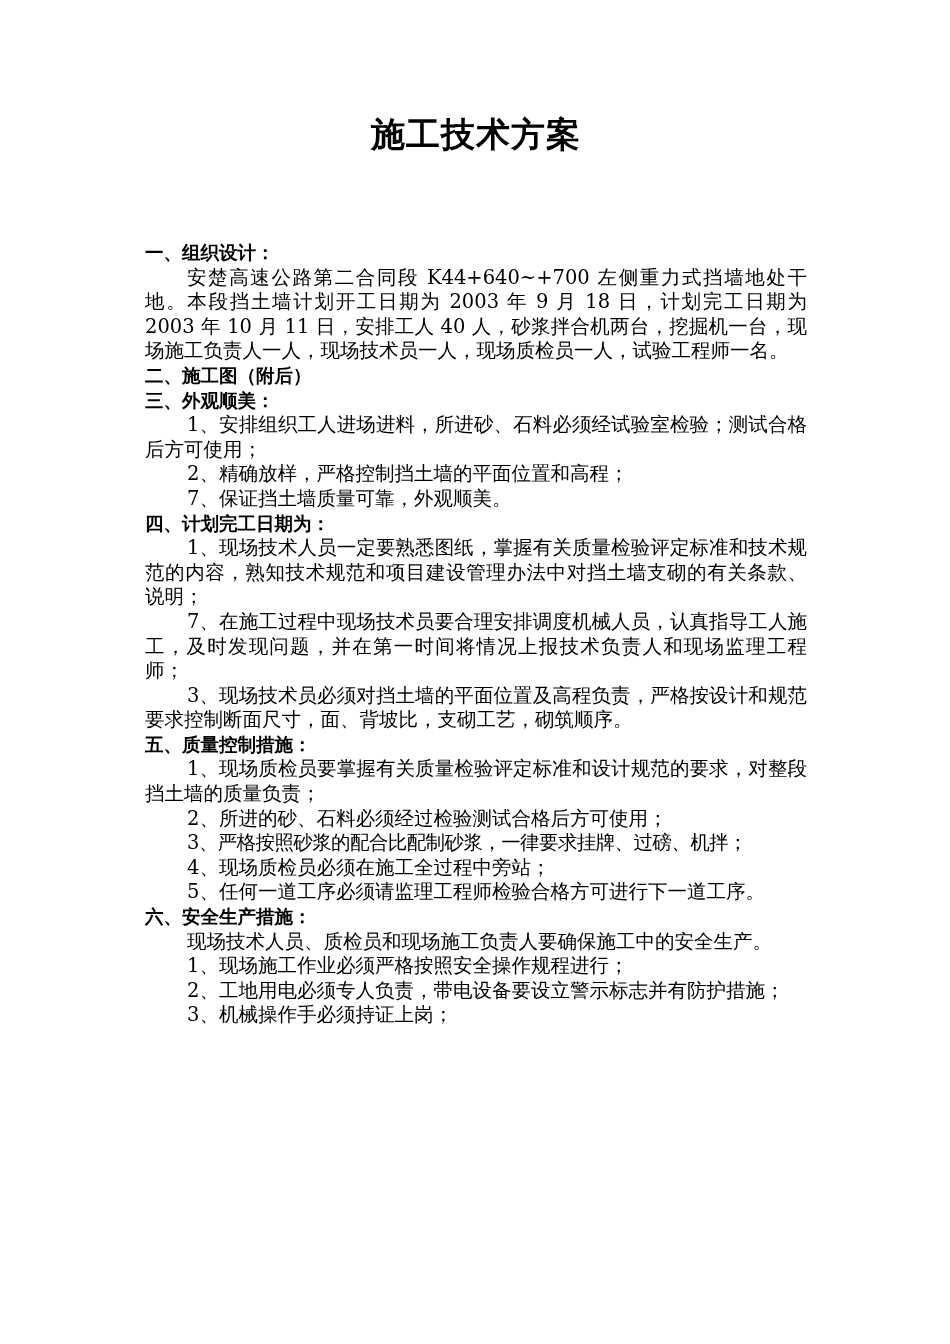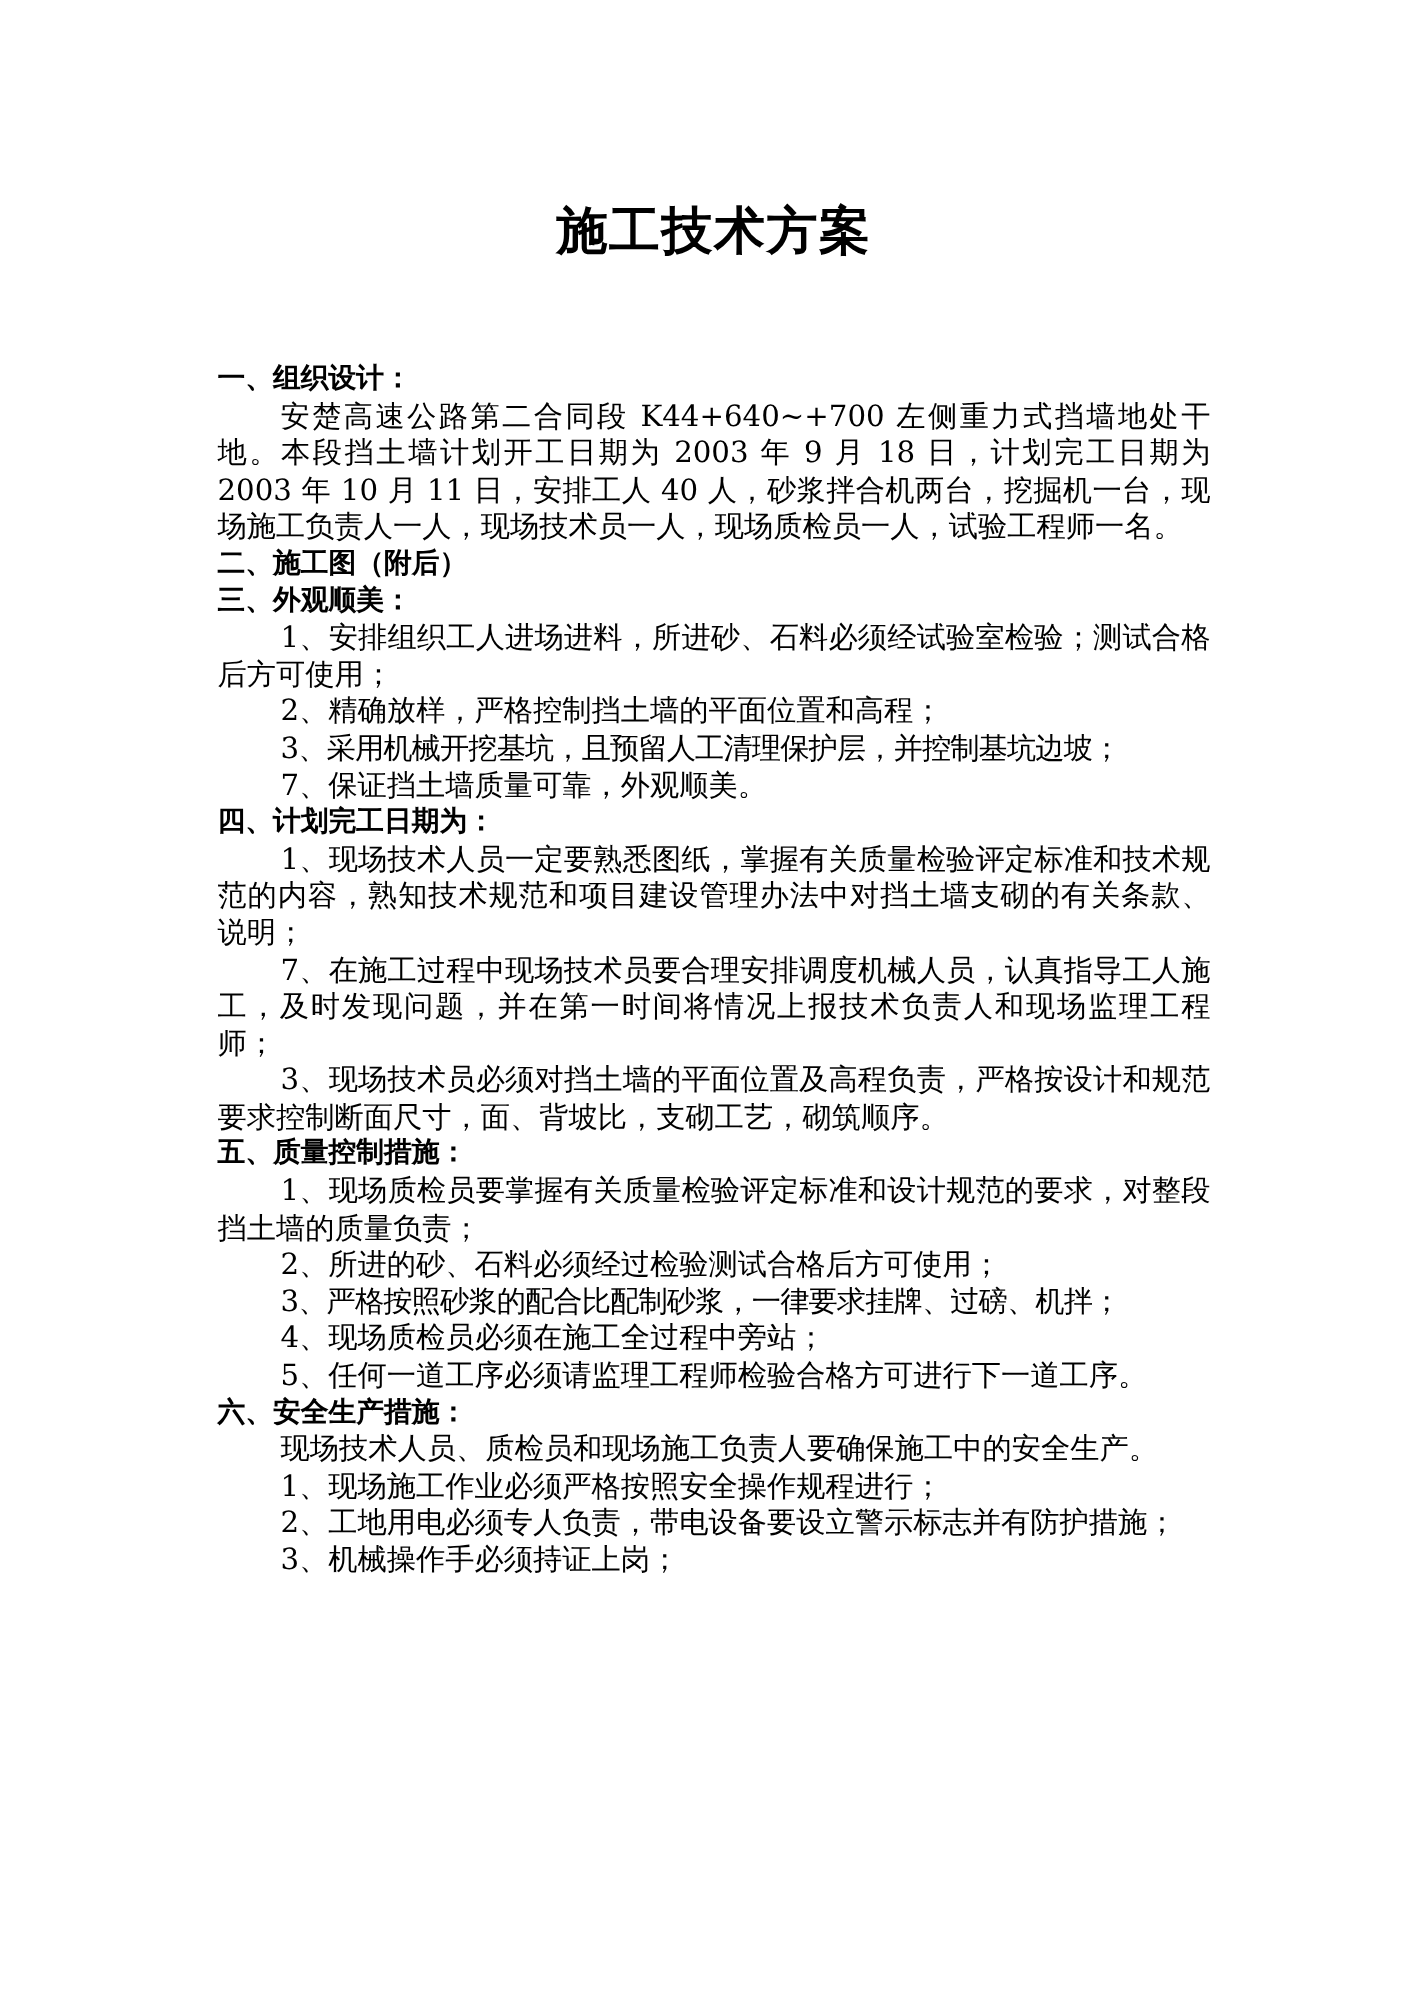--- a/index.html
+++ b/index.html
@@ -3,21 +3,21 @@
 <meta charset="utf-8">
 <style>
   html, body { margin: 0; padding: 0; background: #ffffff; }
   body { width: 950px; height: 1344px; position: relative; overflow: hidden; }
   .page {
     position: absolute; left: 145px; top: 0; width: 662px;
     font-family: "DejaVu Serif", "Liberation Serif", serif;
     color: #000000;
   }
   .title {
-    position: absolute; top: 132px; left: 0; width: 662px;
+    position: absolute; top: 112px; left: 0; width: 662px;
     text-align: center; font-size: 34px; line-height: 44px;
     font-family: "DejaVu Sans", "Liberation Sans", sans-serif;
     font-weight: bold; letter-spacing: 1px;
   }
   .body {
     position: absolute; top: 193px; left: 0; width: 662px;
     font-size: 19.5px; line-height: 24.6px; margin-top: 48px;
   }
   .heading {
     font-family: "DejaVu Sans", "Liberation Sans", sans-serif;
@@ -40,21 +40,20 @@
     </section>
 
     <section>
       <p class="heading">二、施工图（附后）</p>
     </section>
 
     <section>
       <p class="heading">三、外观顺美：</p>
       <p class="para">1、安排组织工人进场进料，所进砂、石料必须经试验室检验；测试合格后方可使用；</p>
       <p class="para">2、精确放样，严格控制挡土墙的平面位置和高程；</p>
-      <p class="para" style="letter-spacing:-0.6px">3、采用机械开挖基坑，且预留人工清理保护层，并控制基坑边坡；</p>
       <p class="para">7、保证挡土墙质量可靠，外观顺美。</p>
     </section>
 
     <section>
       <p class="heading">四、计划完工日期为：</p>
       <p class="para">1、现场技术人员一定要熟悉图纸，掌握有关质量检验评定标准和技术规范的内容，熟知技术规范和项目建设管理办法中对挡土墙支砌的有关条款、说明；</p>
       <p class="para">7、在施工过程中现场技术员要合理安排调度机械人员，认真指导工人施工，及时发现问题，并在第一时间将情况上报技术负责人和现场监理工程师；</p>
       <p class="para">3、现场技术员必须对挡土墙的平面位置及高程负责，严格按设计和规范要求控制断面尺寸，面、背坡比，支砌工艺，砌筑顺序。</p>
     </section>
 

